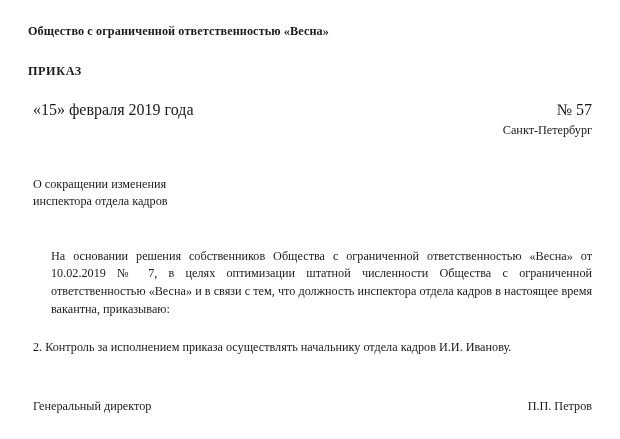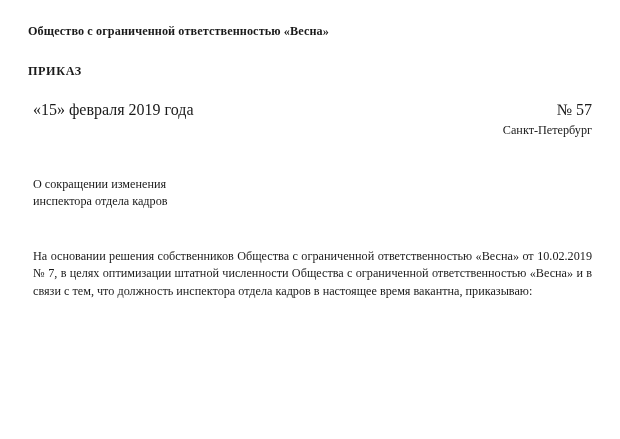--- a/index.html
+++ b/index.html
@@ -62,21 +62,21 @@
     margin-top: 38px;
     margin-left: 5px;
     font-size: 12.2px;
     line-height: 1.42;
   }
   .subject div {
     white-space: nowrap;
   }
   .body-par {
     margin-top: 37px;
-    margin-left: 5px;
+    margin-left: 23px;
     margin-right: 0px;
     font-size: 12.2px;
     line-height: 1.45;
     text-align: justify;
     text-justify: inter-word;
   }
   .clauses {
     margin-top: 21px;
     margin-left: 5px;
     font-size: 12.2px;
@@ -125,16 +125,21 @@
   <div class="city">Санкт-Петербург</div>
 
   <div class="subject">
     <div>О сокращении изменения</div>
     <div>инспектора отдела кадров</div>
   </div>
 
   <div class="body-par">На основании решения собственников Общества с ограниченной ответственностью «Весна» от 10.02.2019 № 7, в целях оптимизации штатной численности Общества с ограниченной ответственностью «Весна» и в связи с тем, что должность инспектора отдела кадров в настоящее время вакантна, приказываю:</div>
 
   <div class="clauses">
+    <div class="clause-2">2. Контроль за исполнением приказа осуществлять начальнику отдела кадров И.И. Иванову.</div>
   </div>
 
+  <div class="sign-row">
+    <span class="sign-title">Генеральный директор</span>
+    <span class="sign-name">П.П. Петров</span>
+  </div>
 
 </div>
 
 </body></html>

